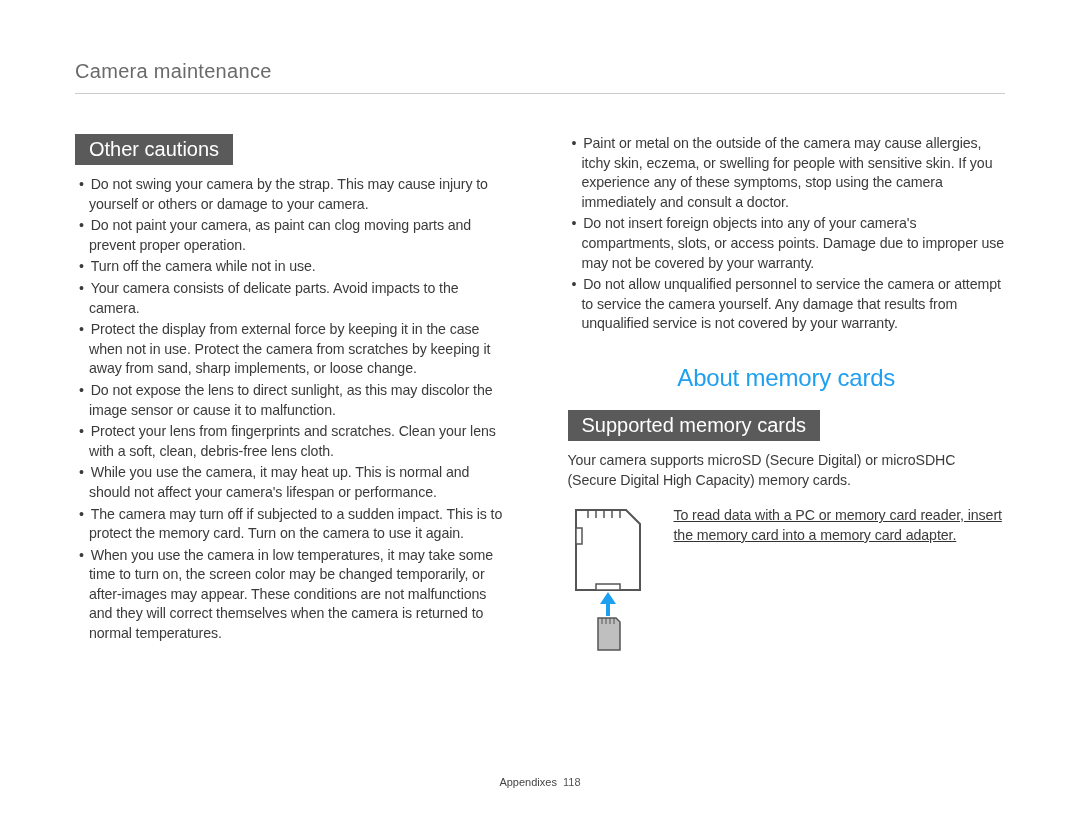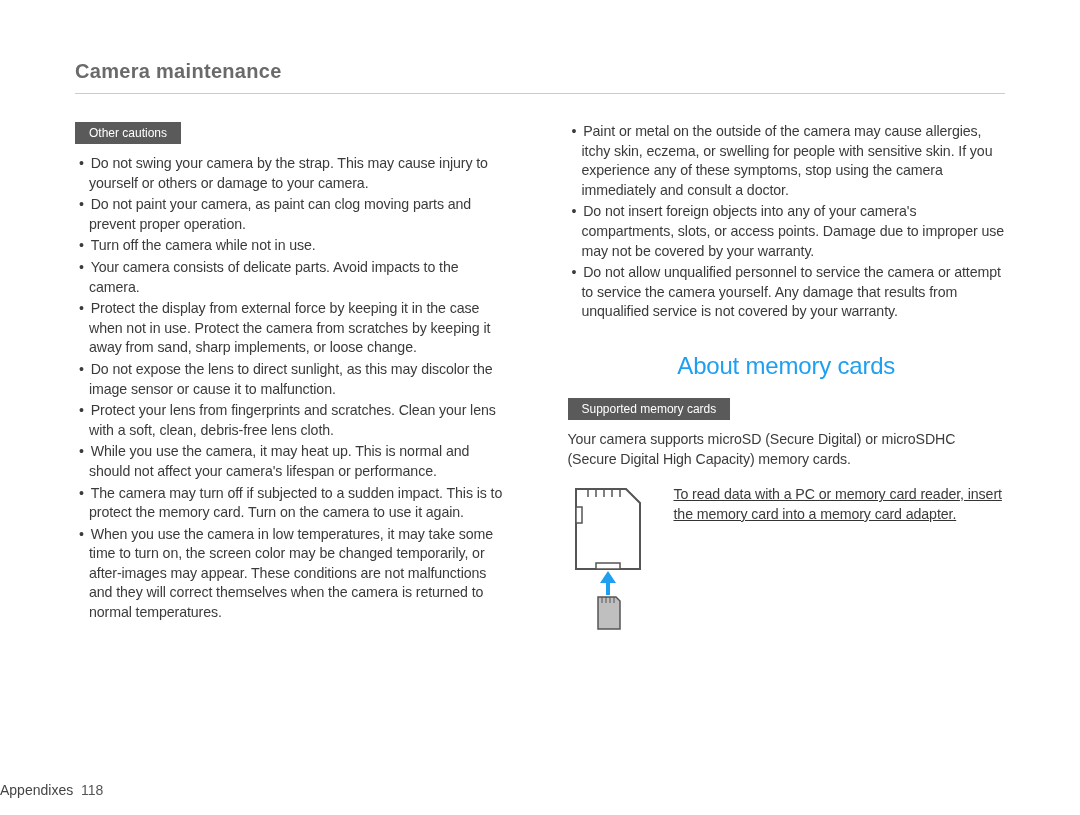--- a/index.html
+++ b/index.html
@@ -11,40 +11,40 @@
       font-family: Arial, Helvetica, sans-serif;
       width: 1080px;
       height: 815px;
       background: #fff;
       color: #333;
       padding: 60px 75px 30px 75px;
       position: relative;
     }
     .page-title {
       font-size: 20px;
-      font-weight: 700;
+      font-weight: 400;
       color: #6a6a6a;
       letter-spacing: 0.3px;
       padding-bottom: 10px;
       border-bottom: 1px solid #ccc;
-      margin-bottom: 28px;
+      margin-bottom: 40px;
     }
     .columns {
       display: flex;
       gap: 55px;
     }
     .col {
       flex: 1;
       min-width: 0;
     }
     .pill {
       display: inline-block;
       background: #5a5a5a;
       color: #fff;
-      font-size: 12px;
+      font-size: 20px;
       font-weight: 400;
       padding: 4px 14px;
       border-radius: 0;
       margin-bottom: 10px;
     }
     ul.cautions {
       list-style: none;
       padding-left: 0;
       margin-bottom: 20px;
     }
@@ -88,24 +88,25 @@
     }
     .adapter-text {
       font-size: 14.2px;
       line-height: 1.38;
       color: #3b3b3b;
       letter-spacing: -0.1px;
       padding-top: 2px;
     }
     .footer {
       position: absolute;
-      bottom: 17px;
+      bottom: 27px;
       left: 0;
       right: 0;
-      font-size: 14px;
+      text-align: center;
+      font-size: 11px;
       color: #444;
     }
     .footer .pagenum {
       color: #555;
       font-weight: 500;
     }
   </style>
 </head>
 <body>
 

